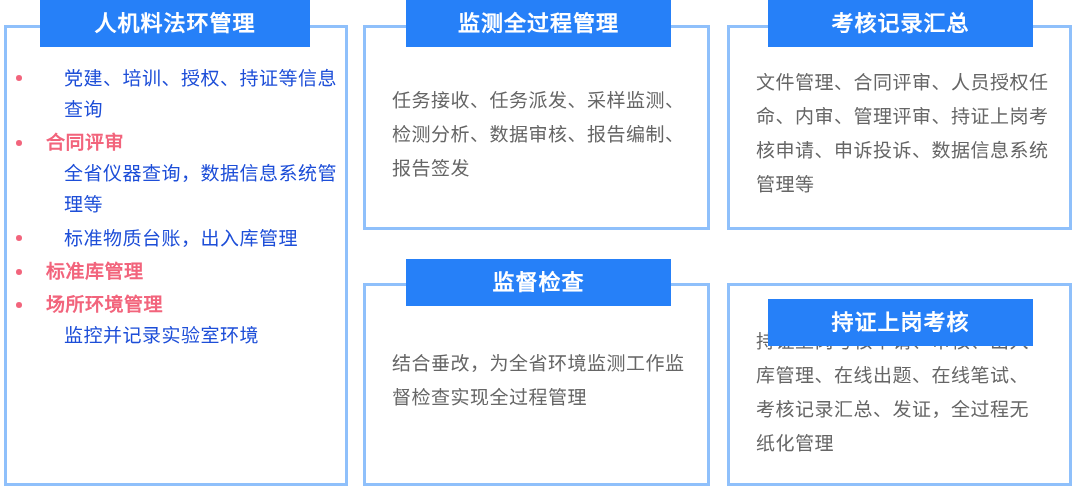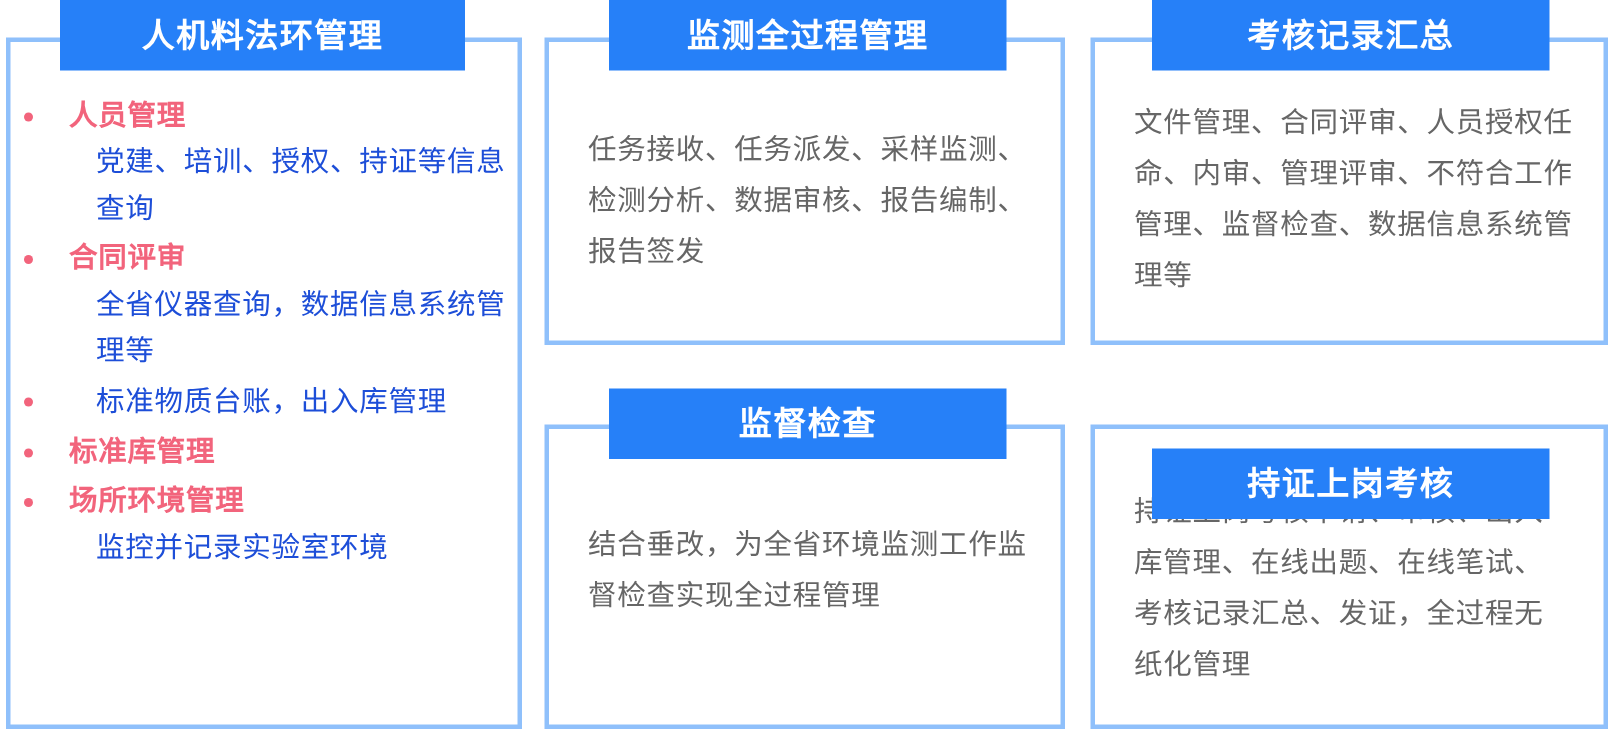--- a/index.html
+++ b/index.html
@@ -200,21 +200,20 @@
 
 <div class="board">
 
   <div class="panel" id="panel-ren-ji-liao"></div>
   <div class="panel-header" id="header-ren-ji-liao">人机料法环管理</div>
   <div class="panel-body" id="body-ren-ji-liao">
     <ul class="bullet-list">
 
       <li class="bullet-item">
         <span class="bullet-dot"></span>
-        <span class="bullet-title">人员管理</span>
         <span class="bullet-desc">党建、培训、授权、持证等信息查询</span>
       </li>
 
       <li class="bullet-item">
         <span class="bullet-dot"></span>
         <span class="bullet-title">合同评审</span>
         <span class="bullet-desc">全省仪器查询，数据信息系统管理等</span>
       </li>
 
       <li class="bullet-item">
@@ -239,19 +238,19 @@
   <div class="panel" id="panel-quan-guo-cheng"></div>
   <div class="panel-header" id="header-quan-guo-cheng">监测全过程管理</div>
   <div class="panel-body para" id="body-quan-guo-cheng">任务接收、任务派发、采样监测、检测分析、数据审核、报告编制、报告签发</div>
 
   <div class="panel" id="panel-jian-du"></div>
   <div class="panel-header" id="header-jian-du">监督检查</div>
   <div class="panel-body para" id="body-jian-du">结合垂改，为全省环境监测工作监督检查实现全过程管理</div>
 
   <div class="panel" id="panel-zhi-liang"></div>
   <div class="panel-header" id="header-zhi-liang">考核记录汇总</div>
-  <div class="panel-body para" id="body-zhi-liang">文件管理、合同评审、人员授权任命、内审、管理评审、不符合工作管理、监督检查、数据信息系统管理等</div>
+  <div class="panel-body para" id="body-zhi-liang">文件管理、合同评审、人员授权任命、内审、管理评审、持证上岗考核申请、申诉投诉、数据信息系统管理等</div>
 
   <div class="panel" id="panel-chi-zheng"></div>
   <div class="panel-header" id="header-chi-zheng">持证上岗考核</div>
   <div class="panel-body para" id="body-chi-zheng">持证上岗考核申请、审核、出入库管理、在线出题、在线笔试、考核记录汇总、发证，全过程无纸化管理</div>
 
 </div>
 
 </body></html>

